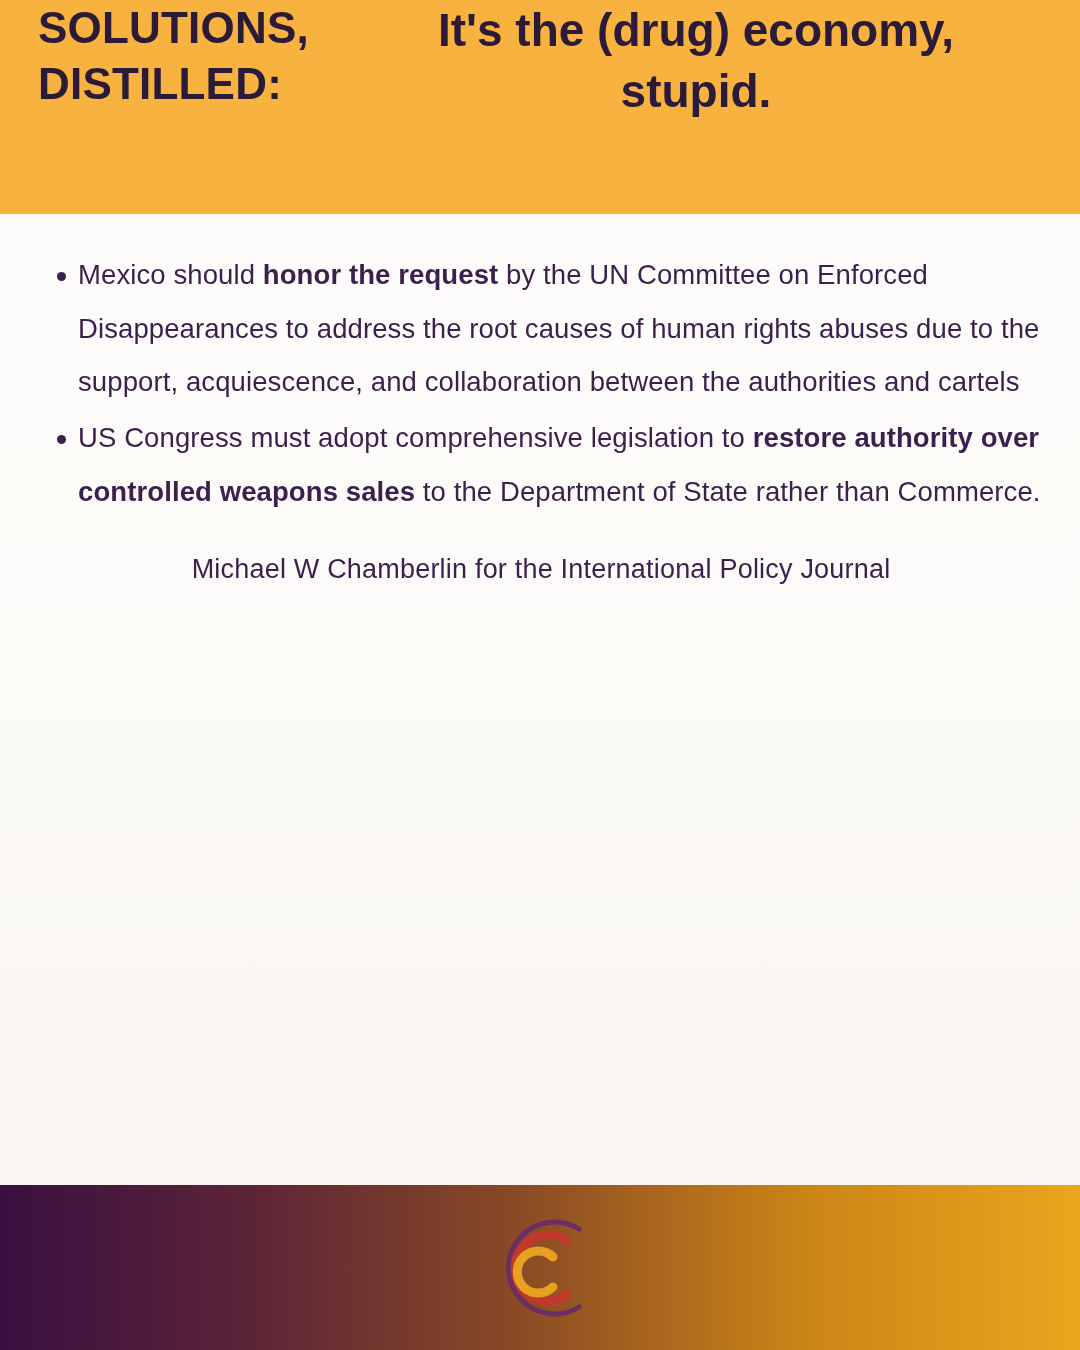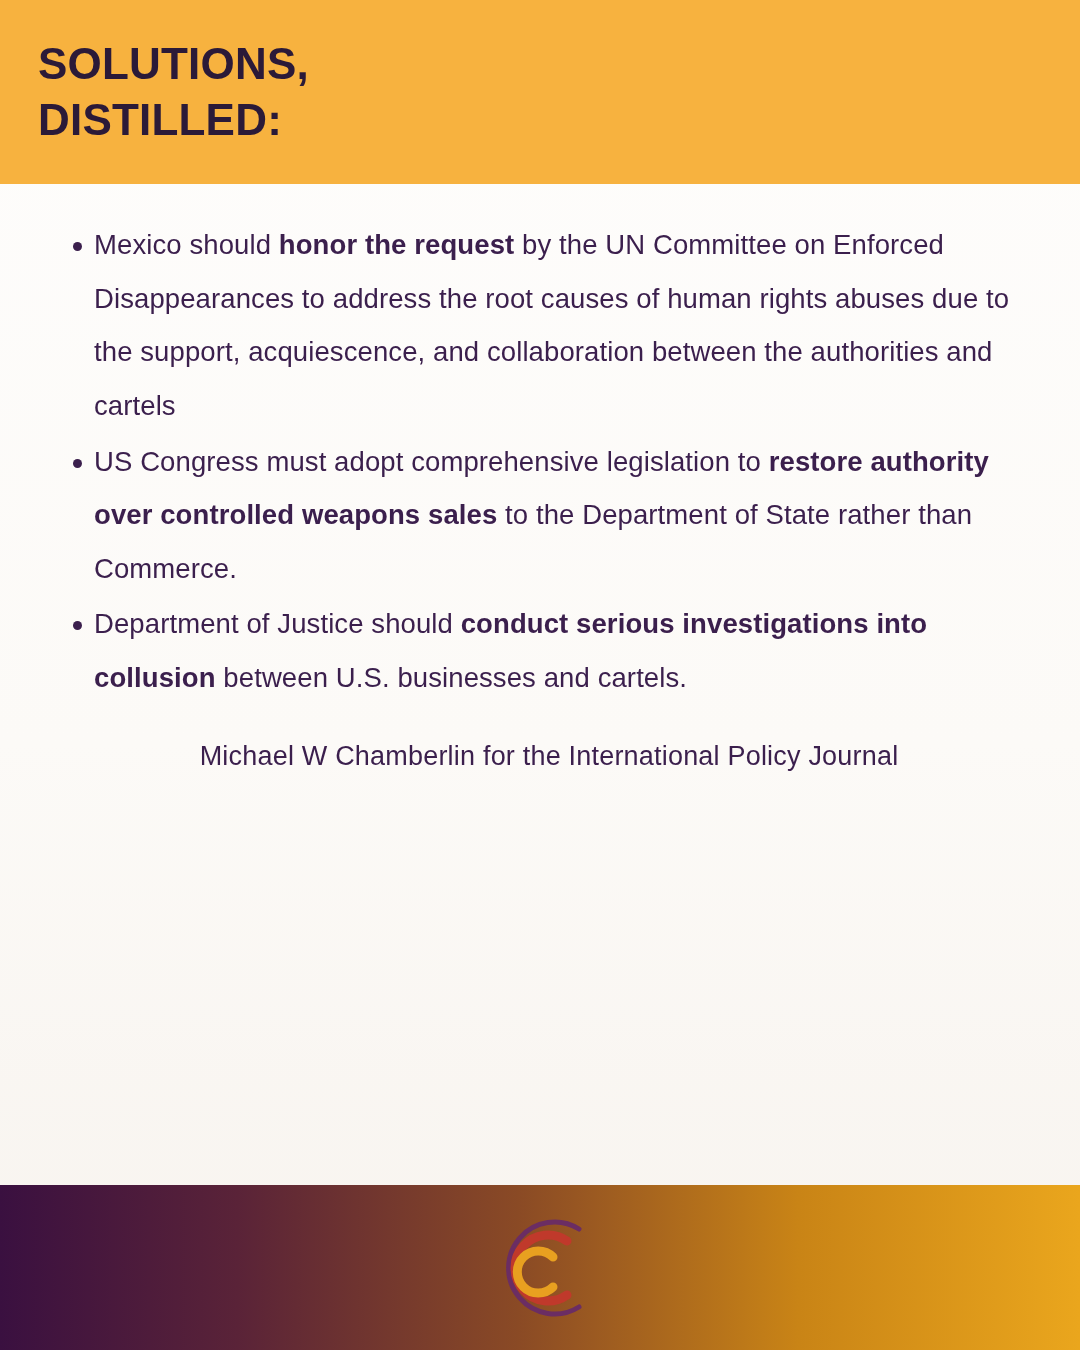--- a/index.html
+++ b/index.html
@@ -20,24 +20,23 @@
     height: 1350px;
     background: linear-gradient(180deg, #fefdfc 0%, #fcfaf7 55%, #f7f3ee 100%);
     box-sizing: border-box;
     display: flex;
     flex-direction: column;
   }
 
   
   .header {
     position: relative;
-    height: 184px;
+    height: 214px;
     background: #f7b23f;
     display: flex;
-    align-items: center;
     padding: 0 34px 0 38px;
     box-sizing: border-box;
     flex: 0 0 auto;
   }
   .header-left {
     width: 330px;
     flex: 0 0 auto;
   }
   .kicker {
     color: #2b1a38;
@@ -54,21 +53,21 @@
     font-size: 46px;
     font-weight: 700;
     line-height: 1.32;
     padding-right: 22px;
     padding-bottom: 4px;
   }
 
   
   .body {
     flex: 1 1 auto;
-    padding: 34px 36px 0 54px;
+    padding: 34px 36px 0 38px;
     box-sizing: border-box;
   }
   ul.bullets {
     list-style: none;
     margin: 0;
     padding: 0;
   }
   ul.bullets li {
     position: relative;
     color: #3b1f4d;
@@ -121,27 +120,27 @@
 </style>
 </head>
 <body>
 
 <div class="card">
 
   <div class="header">
     <div class="header-left">
       <div class="kicker">SOLUTIONS, DISTILLED:</div>
     </div>
+    <div class="header-title">It's the (drug) economy, stupid.</div>
   </div>
 
   <div class="body">
     <ul class="bullets">
         <li><span>Mexico should </span><b>honor the request</b><span> by the UN Committee on Enforced Disappearances to address the root causes of human rights abuses due to the support, acquiescence, and collaboration between the authorities and cartels</span></li>
         <li><span>US Congress must adopt comprehensive legislation to </span><b>restore authority over controlled weapons sales</b><span> to the Department of State rather than Commerce.</span></li>
-        <li><span>Department of Justice should </span><b>conduct serious investigations into collusion</b><span> between U.S. businesses and cartels.</span></li>
       </ul>
     <div class="attribution">Michael W Chamberlin for the International Policy Journal</div>
   </div>
 
   <div class="footer">
     <div class="logo">
       <svg viewBox="0 0 122 122" width="122" height="122" aria-hidden="true">
         <path d="M100 22 A46 46 0 1 0 100 100" fill="none" stroke="#6B2D63" stroke-width="5" stroke-linecap="round"></path>
         <path d="M88 34 A33 33 0 1 0 88 88" fill="none" stroke="#C0392B" stroke-width="9" stroke-linecap="round"></path>
         <path d="M74 50 A21 21 0 1 0 74 80" fill="none" stroke="#E8A020" stroke-width="9" stroke-linecap="round"></path>

